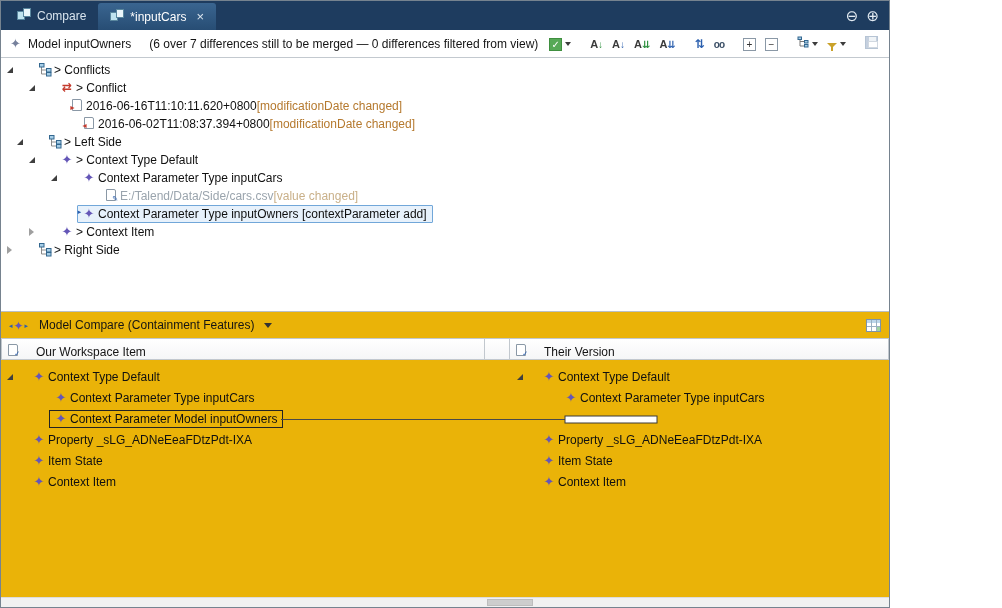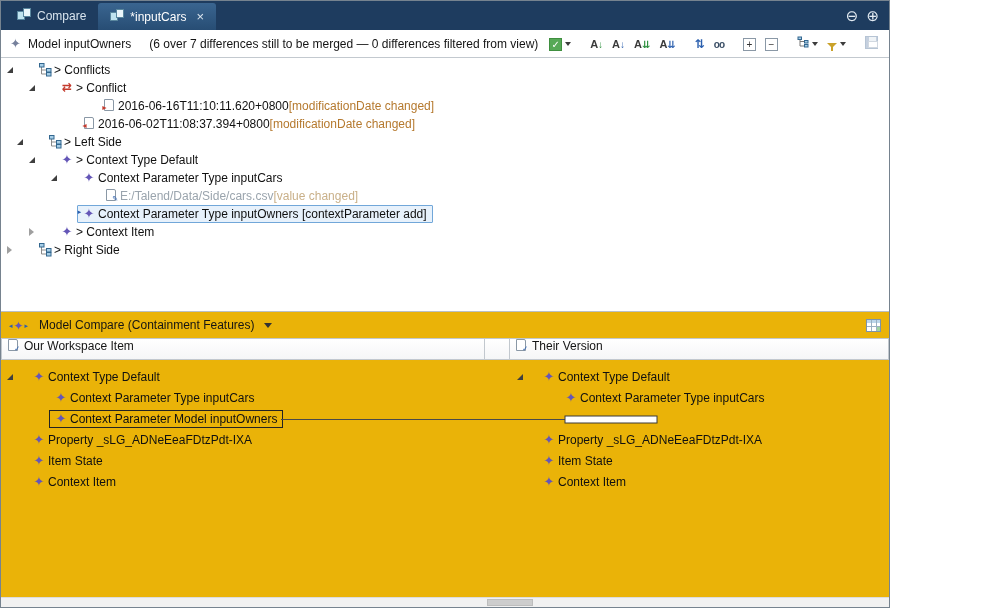--- a/index.html
+++ b/index.html
@@ -64,21 +64,21 @@
 
   
   .compare{flex:1;display:flex;flex-direction:column;border-top:1px solid #b9bfc6;min-height:0}
   .cmp-header{flex:0 0 26px;display:flex;align-items:center;padding:0 8px}
   .cmp-title{margin-left:11px}
   .cmp-caret{margin-left:9px;width:0;height:0;border-left:4px solid transparent;border-right:4px solid transparent;border-top:5px solid #333;cursor:pointer}
   .cmp-header-right{margin-left:auto;display:inline-flex;cursor:pointer}
   .cmp-ic{color:var(--diamond,#6456b7);font-size:12px;display:inline-flex;align-items:center;gap:1px}
   .cmp-arr{color:#2b5fae;font-size:7px}
   .colheads{flex:0 0 22px;display:flex}
-  .colhead{display:flex;align-items:flex-start;gap:6px;padding:0 6px;border:1px solid #c2c8ce;background:linear-gradient(#ffffff,#f5f6f7);height:22px}
+  .colhead{display:flex;align-items:flex-end;gap:18px;padding:0 6px;border:1px solid #c2c8ce;background:linear-gradient(#ffffff,#f5f6f7);height:22px}
   .colhead.left{flex:0 0 484px}
   .colhead.mid{flex:0 0 26px;margin-left:-1px}
   .colhead.right{flex:1;margin-left:-1px}
   .cmp-body{flex:1;position:relative;display:flex;overflow:hidden;min-height:0}
   .pane{padding-top:6px;overflow:hidden}
   .pane.left{flex:0 0 484px}
   .pane.gutter{flex:0 0 26px}
   .pane.right{flex:1}
   svg.conn{position:absolute;left:0;top:0;pointer-events:none}
   .hscroll{flex:0 0 10px;background:#f1f1f1;border-top:1px solid #dcdcdc;position:relative}
@@ -185,21 +185,21 @@
       </div>
       <div class="trow" style="padding-left: 28px;">
         <span class="tw exp"></span>
         <span class="trow-content">
           <span class="ticon">
             <span class="ic-conflict">⇄</span>
           </span>
           <span class="tlabel">&gt; Conflict</span>
         </span>
       </div>
-      <div class="trow" style="padding-left: 70px;">
+      <div class="trow" style="padding-left: 38px;">
         <span class="tw"></span>
         <span class="trow-content">
           <span class="ticon">
             <span class="ic-doc">
               <span class="ov red">►</span>
             </span>
           </span>
           <span class="tlabel">2016-06-16T11:10:11.620+0800</span>
           <span class="tannot">[modificationDate changed]</span>
         </span>

